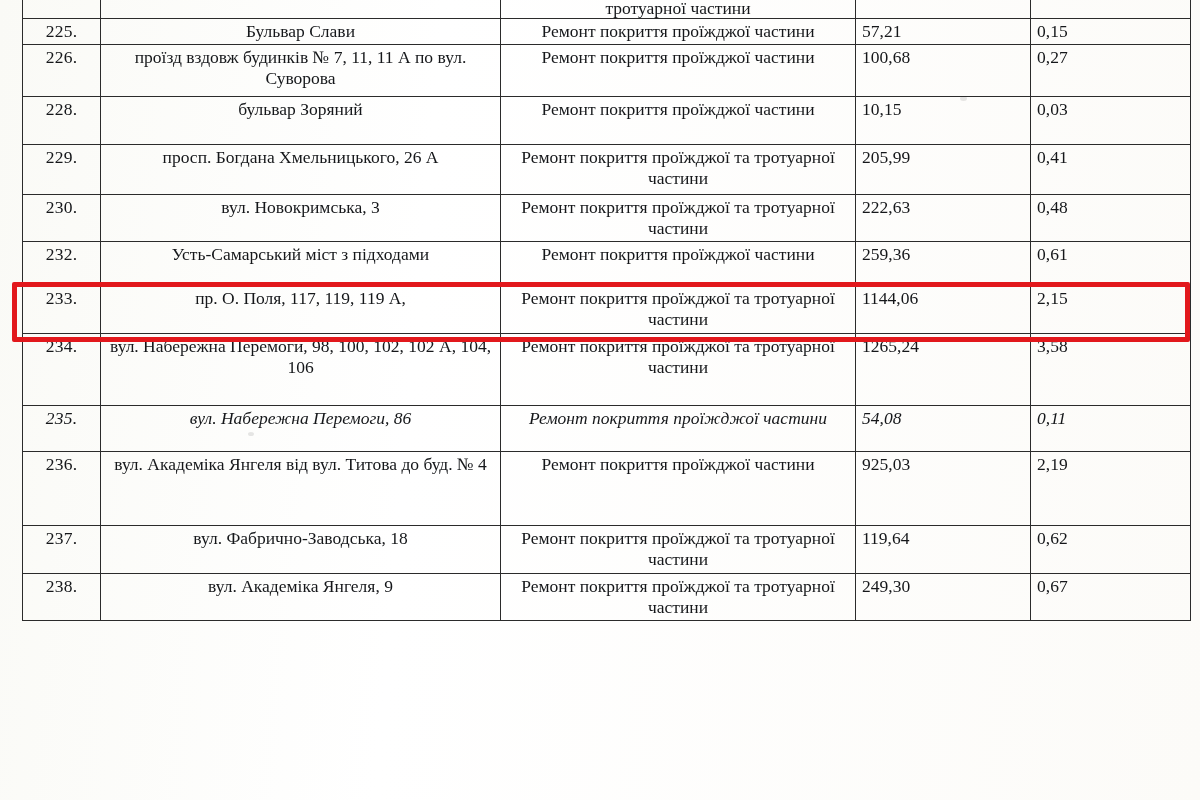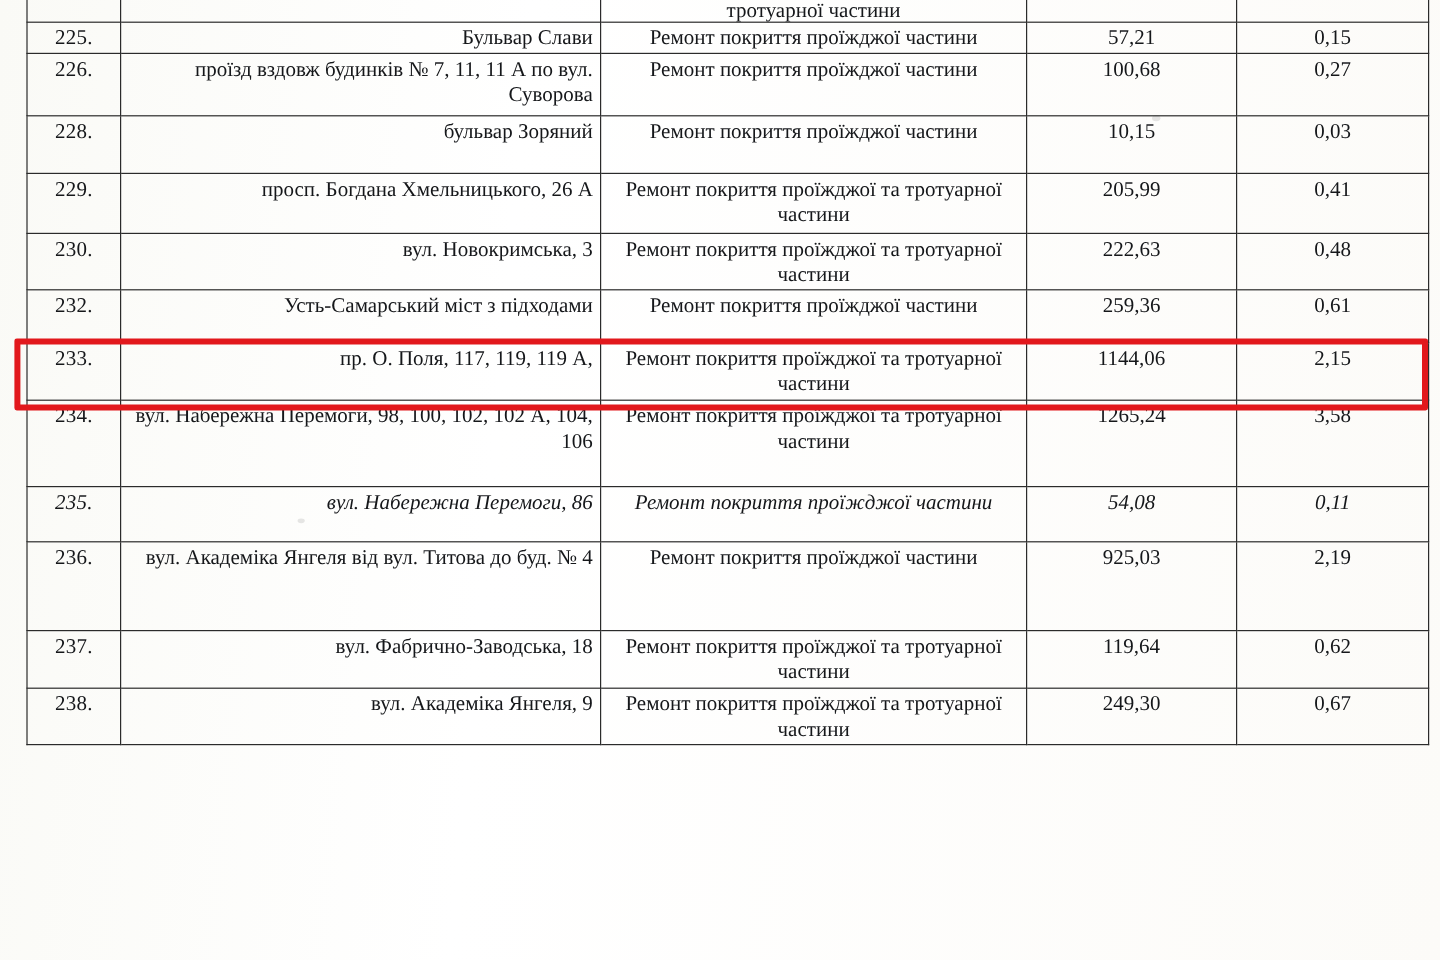--- a/index.html
+++ b/index.html
@@ -49,30 +49,29 @@
   col.c-work   { width: 355px; }
   col.c-qty    { width: 175px; }
   col.c-amt    { width: 160px; }
 
   td.num {
     text-align: center;
     padding-top: 3px;
     letter-spacing: .2px;
   }
   td.addr {
-    text-align: right;
+    text-align: center;
     padding-left: 12px;
   }
   td.work {
     text-align: center;
     padding-left: 4px;
     padding-right: 4px;
   }
   td.qty, td.amt {
-    text-align: center;
     vertical-align: bottom;
     padding-bottom: 2px;
   }
 
   
   tr.clipped td {
     border-top: none;
     height: 18px;
     padding-top: 0;
     padding-bottom: 0;

